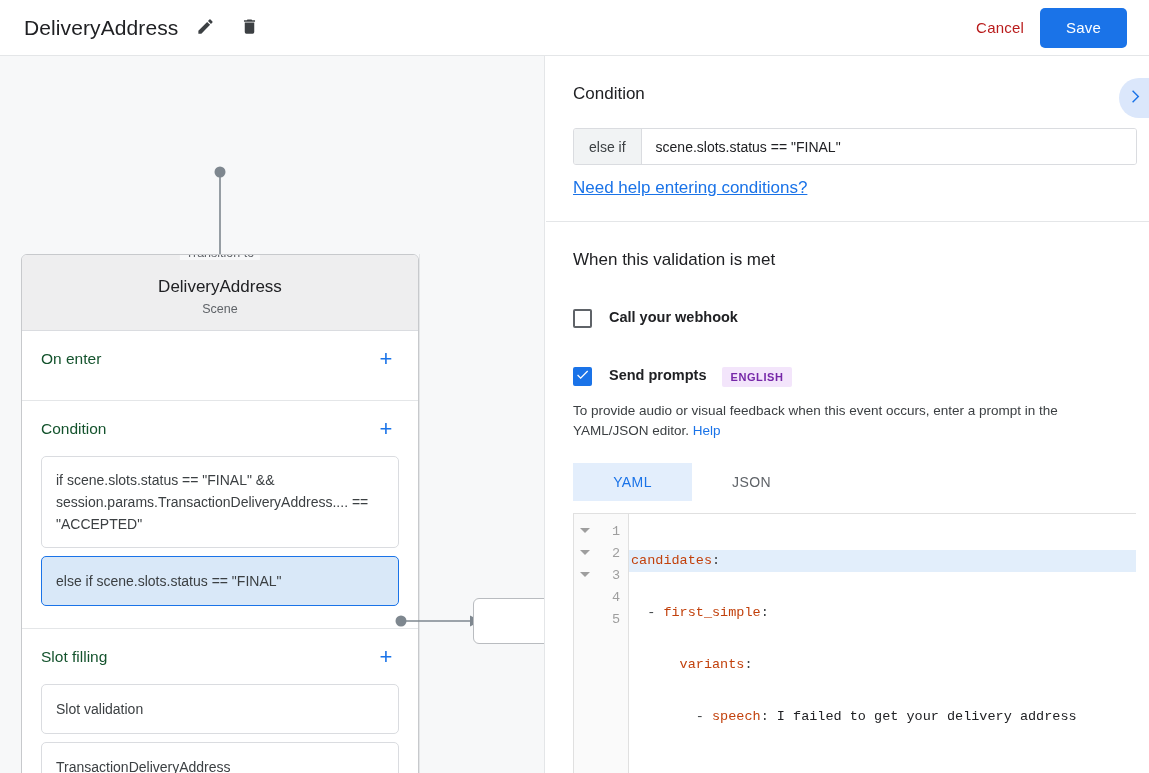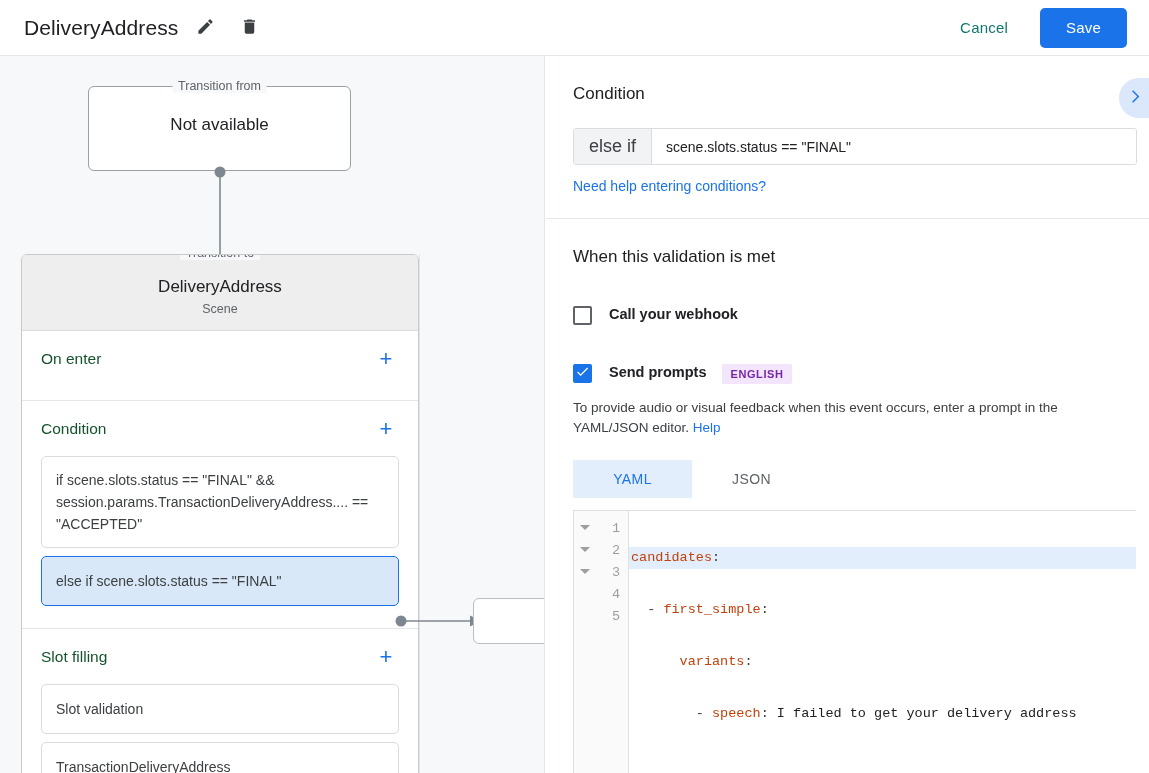--- a/index.html
+++ b/index.html
@@ -21,28 +21,28 @@
   .topbar-title {
     margin-left: 24px; font-size: 21px; color: #202124; letter-spacing: .1px;
   }
   .icon-btn {
     width: 34px; height: 34px; margin-left: 10px; border-radius: 50%;
     display: flex; align-items: center; justify-content: center;
     cursor: pointer; background: transparent; border: none;
   }
   .topbar-actions { margin-left: auto; display: flex; align-items: center; }
   .btn-cancel {
-    background: none; border: none; color: #0f766e; font-size: 15px;
+    background: none; border: none; color: #b91c1c; font-size: 15px;
     font-family: inherit; padding: 8px 16px; border-radius: 4px; cursor: pointer;
     letter-spacing: .2px;
   }
   .btn-save {
     background: #1a73e8; color: #fff; border: none; border-radius: 5px;
     font-size: 15px; font-family: inherit; padding: 0 26px; height: 40px;
-    margin-left: 16px; margin-right: 22px; cursor: pointer; letter-spacing: .2px;
+    margin-right: 22px; cursor: pointer; letter-spacing: .2px;
   }
 
   
   .left-pane {
     position: absolute; left: 0; top: 56px; width: 545px; height: 717px;
     background: #f7f8f9; border-right: 1px solid #e4e6e8; overflow: hidden;
   }
 
   
   .node-from {
@@ -117,28 +117,28 @@
   .rp-divider { height: 1px; background: #e4e6e8; margin-top: 1px; }
 
   .rp-title { font-size: 17px; color: #202124; padding-top: 28px; }
   .cond-row {
     display: flex; margin-top: 24px; border: 1px solid #dadce0; border-radius: 3px;
     overflow: hidden; height: 37px; width: 564px;
   }
   .cond-prefix {
     background: #f1f3f4; border-right: 1px solid #dadce0;
     display: flex; align-items: center; padding: 0 15px;
-    font-size: 18px; color: #3c4043;
+    font-size: 14px; color: #3c4043;
   }
   .cond-value {
     flex: 1; border: none; outline: none; padding: 0 14px;
     font-size: 14px; color: #202124; font-family: inherit; background: #fff;
   }
   .link { color: #1a73e8; text-decoration: none; cursor: pointer; }
-  .help-link { display: inline-block; margin-top: 13px; font-size: 14px; }
+  .help-link { display: inline-block; margin-top: 13px; font-size: 17px; text-decoration: underline; }
 
   .expand-btn {
     position: absolute; right: 0; top: 22px; width: 30px; height: 40px;
     background: #dbe7fb; border: none; border-top-left-radius: 20px;
     border-bottom-left-radius: 20px; display: flex; align-items: center;
     justify-content: center; cursor: pointer;
   }
 
   .sec2-title { font-size: 17px; color: #202124; padding-top: 28px; }
   .check-row { display: flex; align-items: flex-start; margin-top: 39px; }
@@ -222,24 +222,20 @@
     <div class="topbar-actions">
       <button class="btn-cancel">Cancel</button>
       <button class="btn-save">Save</button>
     </div>
   </div>
 
   <div class="left-pane">
 
     <div class="vrule"></div>
 
-    <div class="node-from">
-      <div class="legend">Transition from</div>
-      <div class="body">Not available</div>
-    </div>
 
     <div class="edge-v">
       <svg width="14" height="110" viewBox="0 0 14 110">
         <circle cx="7" cy="6" r="5.5" fill="#7e878f"></circle>
         <line x1="7" y1="6" x2="7" y2="96" stroke="#7e878f" stroke-width="1.6"></line>
         <polygon points="7,106 1.5,95 12.5,95" fill="#7e878f"></polygon>
       </svg>
     </div>
 
     <div class="node-to">

